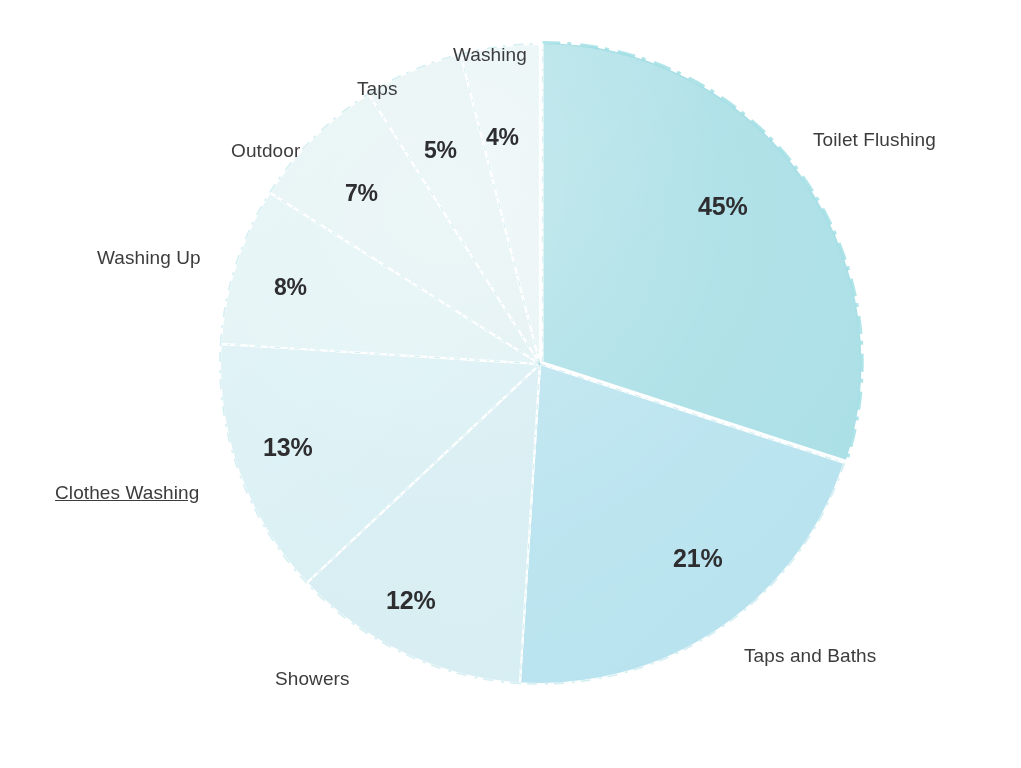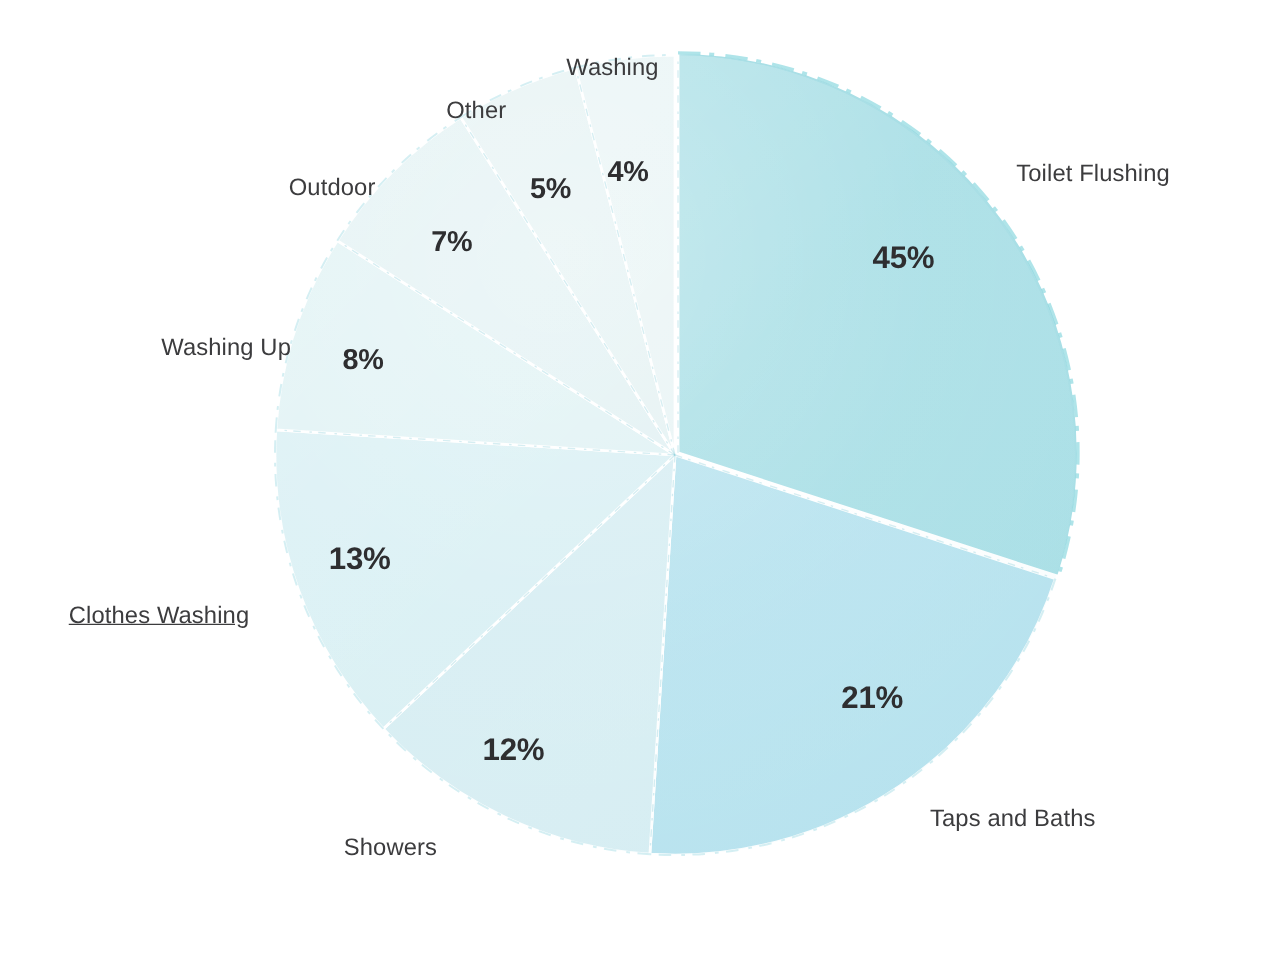--- a/index.html
+++ b/index.html
@@ -112,23 +112,23 @@
 
   <div id="labels-layer">
       <div class="cat-label" style="left: 813px; top: 130px;">Toilet Flushing</div>
       <div class="val-label" style="left: 698px; top: 194px;">45%</div>
       <div class="cat-label" style="left: 744px; top: 646px;">Taps and Baths</div>
       <div class="val-label" style="left: 673px; top: 546px;">21%</div>
       <div class="cat-label" style="left: 275px; top: 669px;">Showers</div>
       <div class="val-label" style="left: 386px; top: 588px;">12%</div>
       <div class="cat-label" style="left: 55px; top: 483px; text-decoration: underline;">Clothes Washing</div>
       <div class="val-label" style="left: 263px; top: 435px;">13%</div>
-      <div class="cat-label" style="left: 97px; top: 269px; margin-left: 32px;">Washing Up</div>
+      <div class="cat-label" style="left: 97px; top: 248px;">Washing Up</div>
       <div class="val-label small" style="left: 274px; top: 276px;">8%</div>
       <div class="cat-label" style="left: 231px; top: 141px;">Outdoor</div>
       <div class="val-label small" style="left: 345px; top: 182px;">7%</div>
-      <div class="cat-label" style="left: 357px; top: 79px;">Other</div>
+      <div class="cat-label" style="left: 357px; top: 79px;">Taps</div>
       <div class="val-label small" style="left: 424px; top: 139px;">5%</div>
       <div class="cat-label" style="left: 453px; top: 45px;">Washing</div>
       <div class="val-label small" style="left: 486px; top: 126px;">4%</div>
     </div>
 
 </div>
 
 </body></html>

